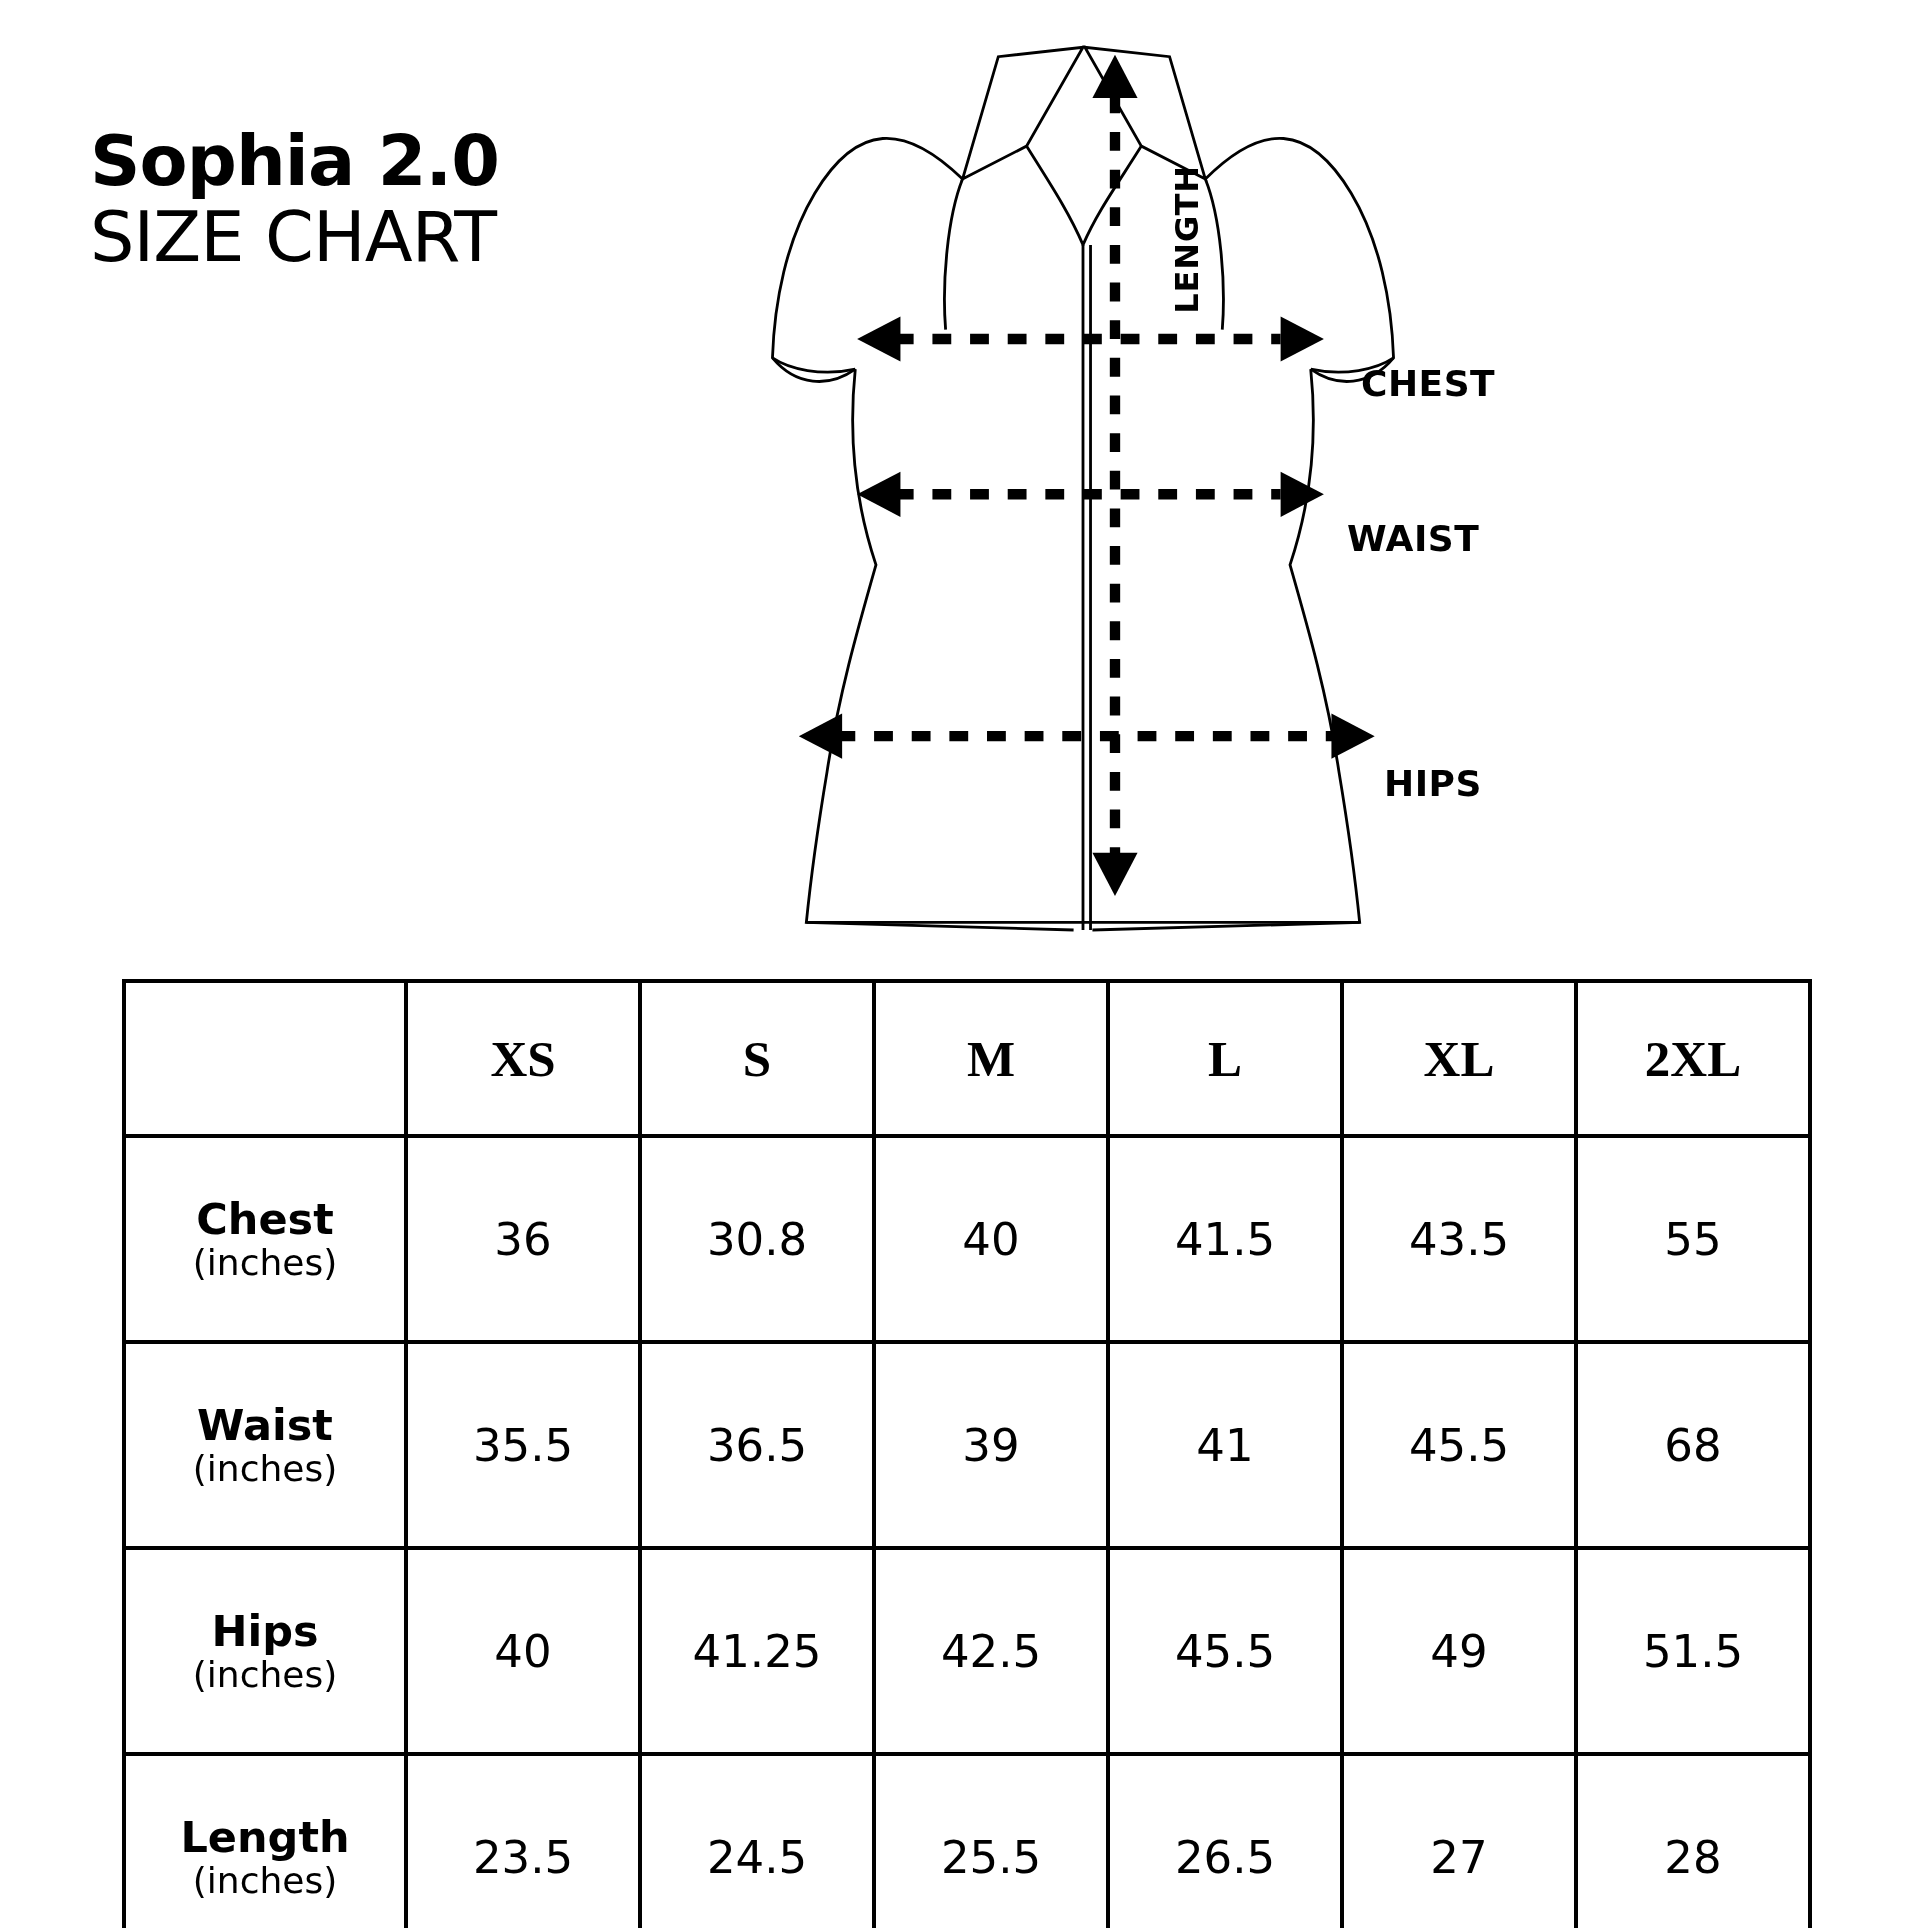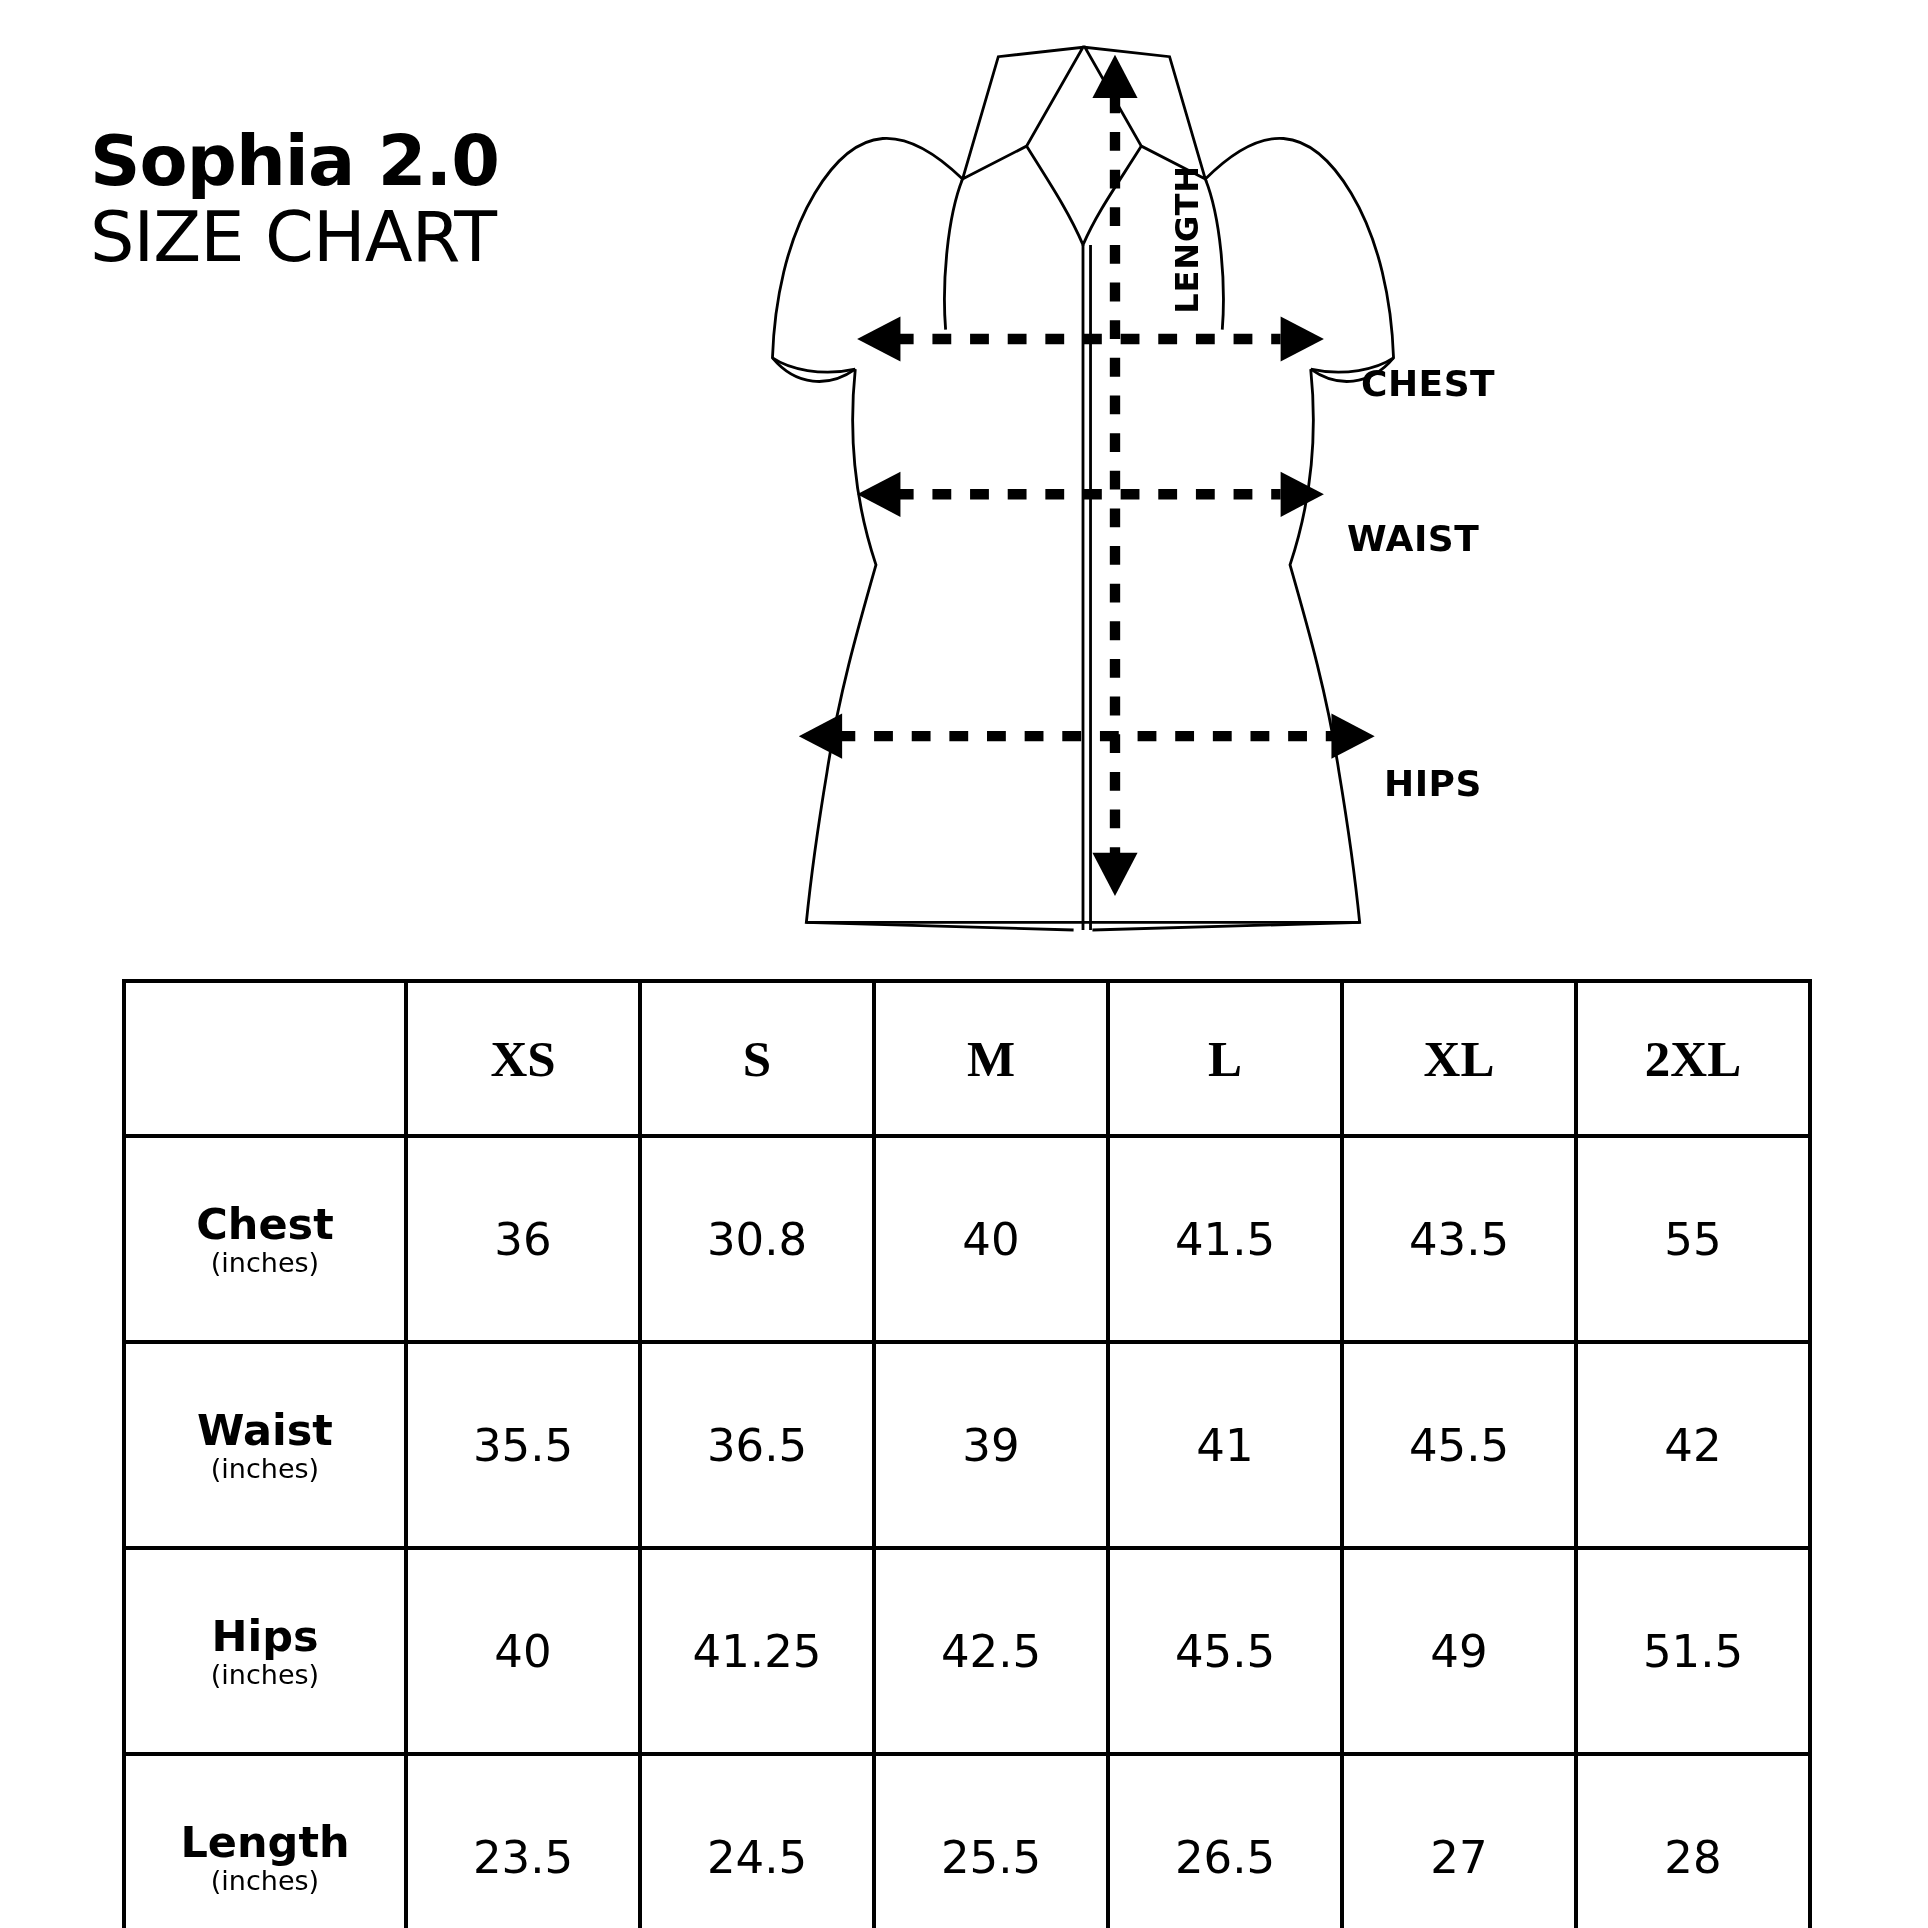--- a/index.html
+++ b/index.html
@@ -113,21 +113,21 @@
     font-family: "DejaVu Sans", sans-serif;
     line-height: 1.12;
   }
   .row-head .rh-name {
     font-weight: bold;
     font-size: 43px;
     display: block;
   }
   .row-head .rh-unit {
     font-weight: normal;
-    font-size: 27px;
+    font-size: 36px;
     display: block;
   }
   .val {
     font-family: "DejaVu Sans", sans-serif;
     font-weight: normal;
     font-size: 45px;
   }
 </style>
 </head>
 <body>
@@ -239,21 +239,21 @@
       <tr>
         <td class="row-head">
           <span class="rh-name">Waist</span>
           <span class="rh-unit">(inches)</span>
         </td>
         <td class="val">35.5</td>
         <td class="val">36.5</td>
         <td class="val">39</td>
         <td class="val">41</td>
         <td class="val">45.5</td>
-        <td class="val">42</td>
+        <td class="val">68</td>
       </tr>
 
       <tr>
         <td class="row-head">
           <span class="rh-name">Hips</span>
           <span class="rh-unit">(inches)</span>
         </td>
         <td class="val">40</td>
         <td class="val">41.25</td>
         <td class="val">42.5</td>

